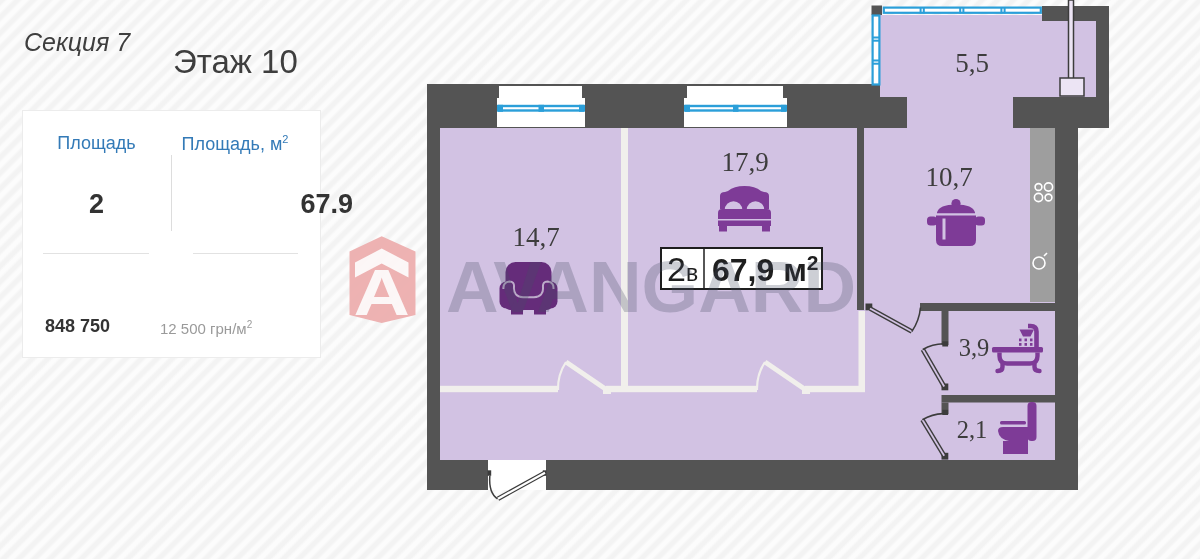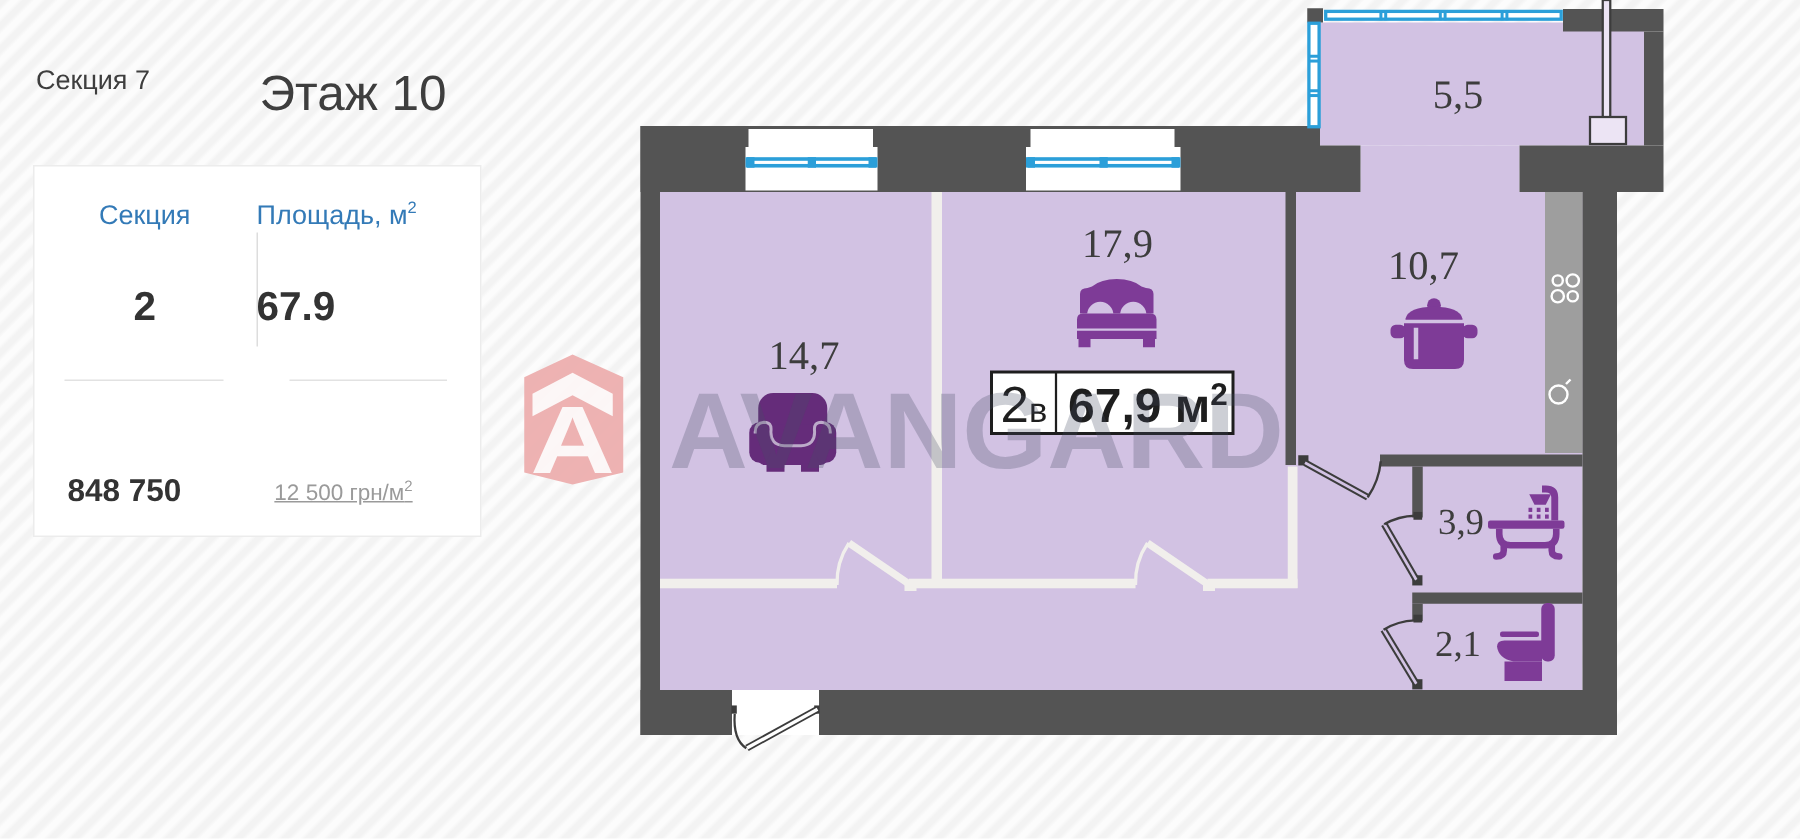--- a/index.html
+++ b/index.html
@@ -5,44 +5,44 @@
   html,body{margin:0;padding:0;}
   #stage{position:relative;width:1200px;height:559px;overflow:hidden;
     background:repeating-linear-gradient(135deg,#f3f3f3 0px,#f3f3f3 3px,#fcfcfc 5.5px,#fcfcfc 8.5px,#f3f3f3 11px);
     font-family:"Liberation Sans",sans-serif;}
   .abs{position:absolute;}
 </style>
 </head>
 <body>
 <div id="stage">
 
-  <div class="abs" style="left:24px;top:43px;font-size:18px;color:#3e3e3e;">Секция 7</div>
+  <div class="abs" style="left:24px;top:28px;font-size:25px;color:#3e3e3e;font-style:italic;">Секция 7</div>
 
   <div class="abs" style="left:173px;top:43px;font-size:33px;color:#3e3e3e;">Этаж 10</div>
 
   <div class="abs" style="left:22px;top:110px;width:299px;height:248px;background:#fff;border:1px solid #ececec;box-sizing:border-box;"></div>
 
-  <div class="abs" style="left:22px;top:133px;width:149px;text-align:center;font-size:18px;color:#337ab7;">Секция</div>
-
-  <div class="abs" style="left:171px;top:133px;width:150px;font-size:18px;color:#337ab7;">Площадь, м<sup style="font-size:11px;">2</sup></div>
+  <div class="abs" style="left:22px;top:133px;width:149px;text-align:center;font-size:18px;color:#337ab7;">Площадь</div>
+
+  <div class="abs" style="left:160px;top:133px;width:150px;text-align:center;font-size:18px;color:#337ab7;">Площадь, м<sup style="font-size:11px;">2</sup></div>
 
   <div class="abs" style="left:171px;top:155px;width:1px;height:76px;background:#ddd;"></div>
 
   <div class="abs" style="left:22px;top:189px;width:149px;text-align:center;font-size:27px;font-weight:bold;color:#333;">2</div>
 
-  <div class="abs" style="left:171px;top:189px;width:150px;text-align:left;font-size:27px;font-weight:bold;color:#333;">67.9</div>
+  <div class="abs" style="left:171px;top:189px;width:150px;text-align:right;font-size:27px;font-weight:bold;color:#333;padding-left:32px;">67.9</div>
 
   <div class="abs" style="left:43px;top:253px;width:106px;height:1px;background:#e2e2e2;"></div>
 
   <div class="abs" style="left:193px;top:253px;width:105px;height:1px;background:#e2e2e2;"></div>
 
 
-  <div class="abs" style="left:45px;top:315.5px;font-size:21px;font-weight:bold;color:#333;">848 750</div>
-
-  <div class="abs" style="left:160px;top:319px;width:138px;text-align:center;font-size:15px;color:#9a9a9a;text-decoration:underline;">12 500 грн/м<sup style="font-size:10px;">2</sup></div>
+  <div class="abs" style="left:45px;top:315.5px;font-size:18px;font-weight:bold;color:#333;">848 750</div>
+
+  <div class="abs" style="left:160px;top:319px;width:138px;text-align:left;font-size:15px;color:#9a9a9a;">12 500 грн/м<sup style="font-size:10px;">2</sup></div>
 
   <svg class="abs" style="left:0;top:0;" width="1200" height="559" viewBox="0 0 1200 559">
 
     <rect x="440" y="128" width="615" height="332" fill="#d2c2e3"></rect>
 
     <rect x="880" y="15" width="216" height="82" fill="#d2c2e3"></rect>
 
     <rect x="907" y="97" width="106" height="31" fill="#d2c2e3"></rect>
 
     <rect x="1030" y="128" width="25" height="174" fill="#9e9e9e"></rect>

